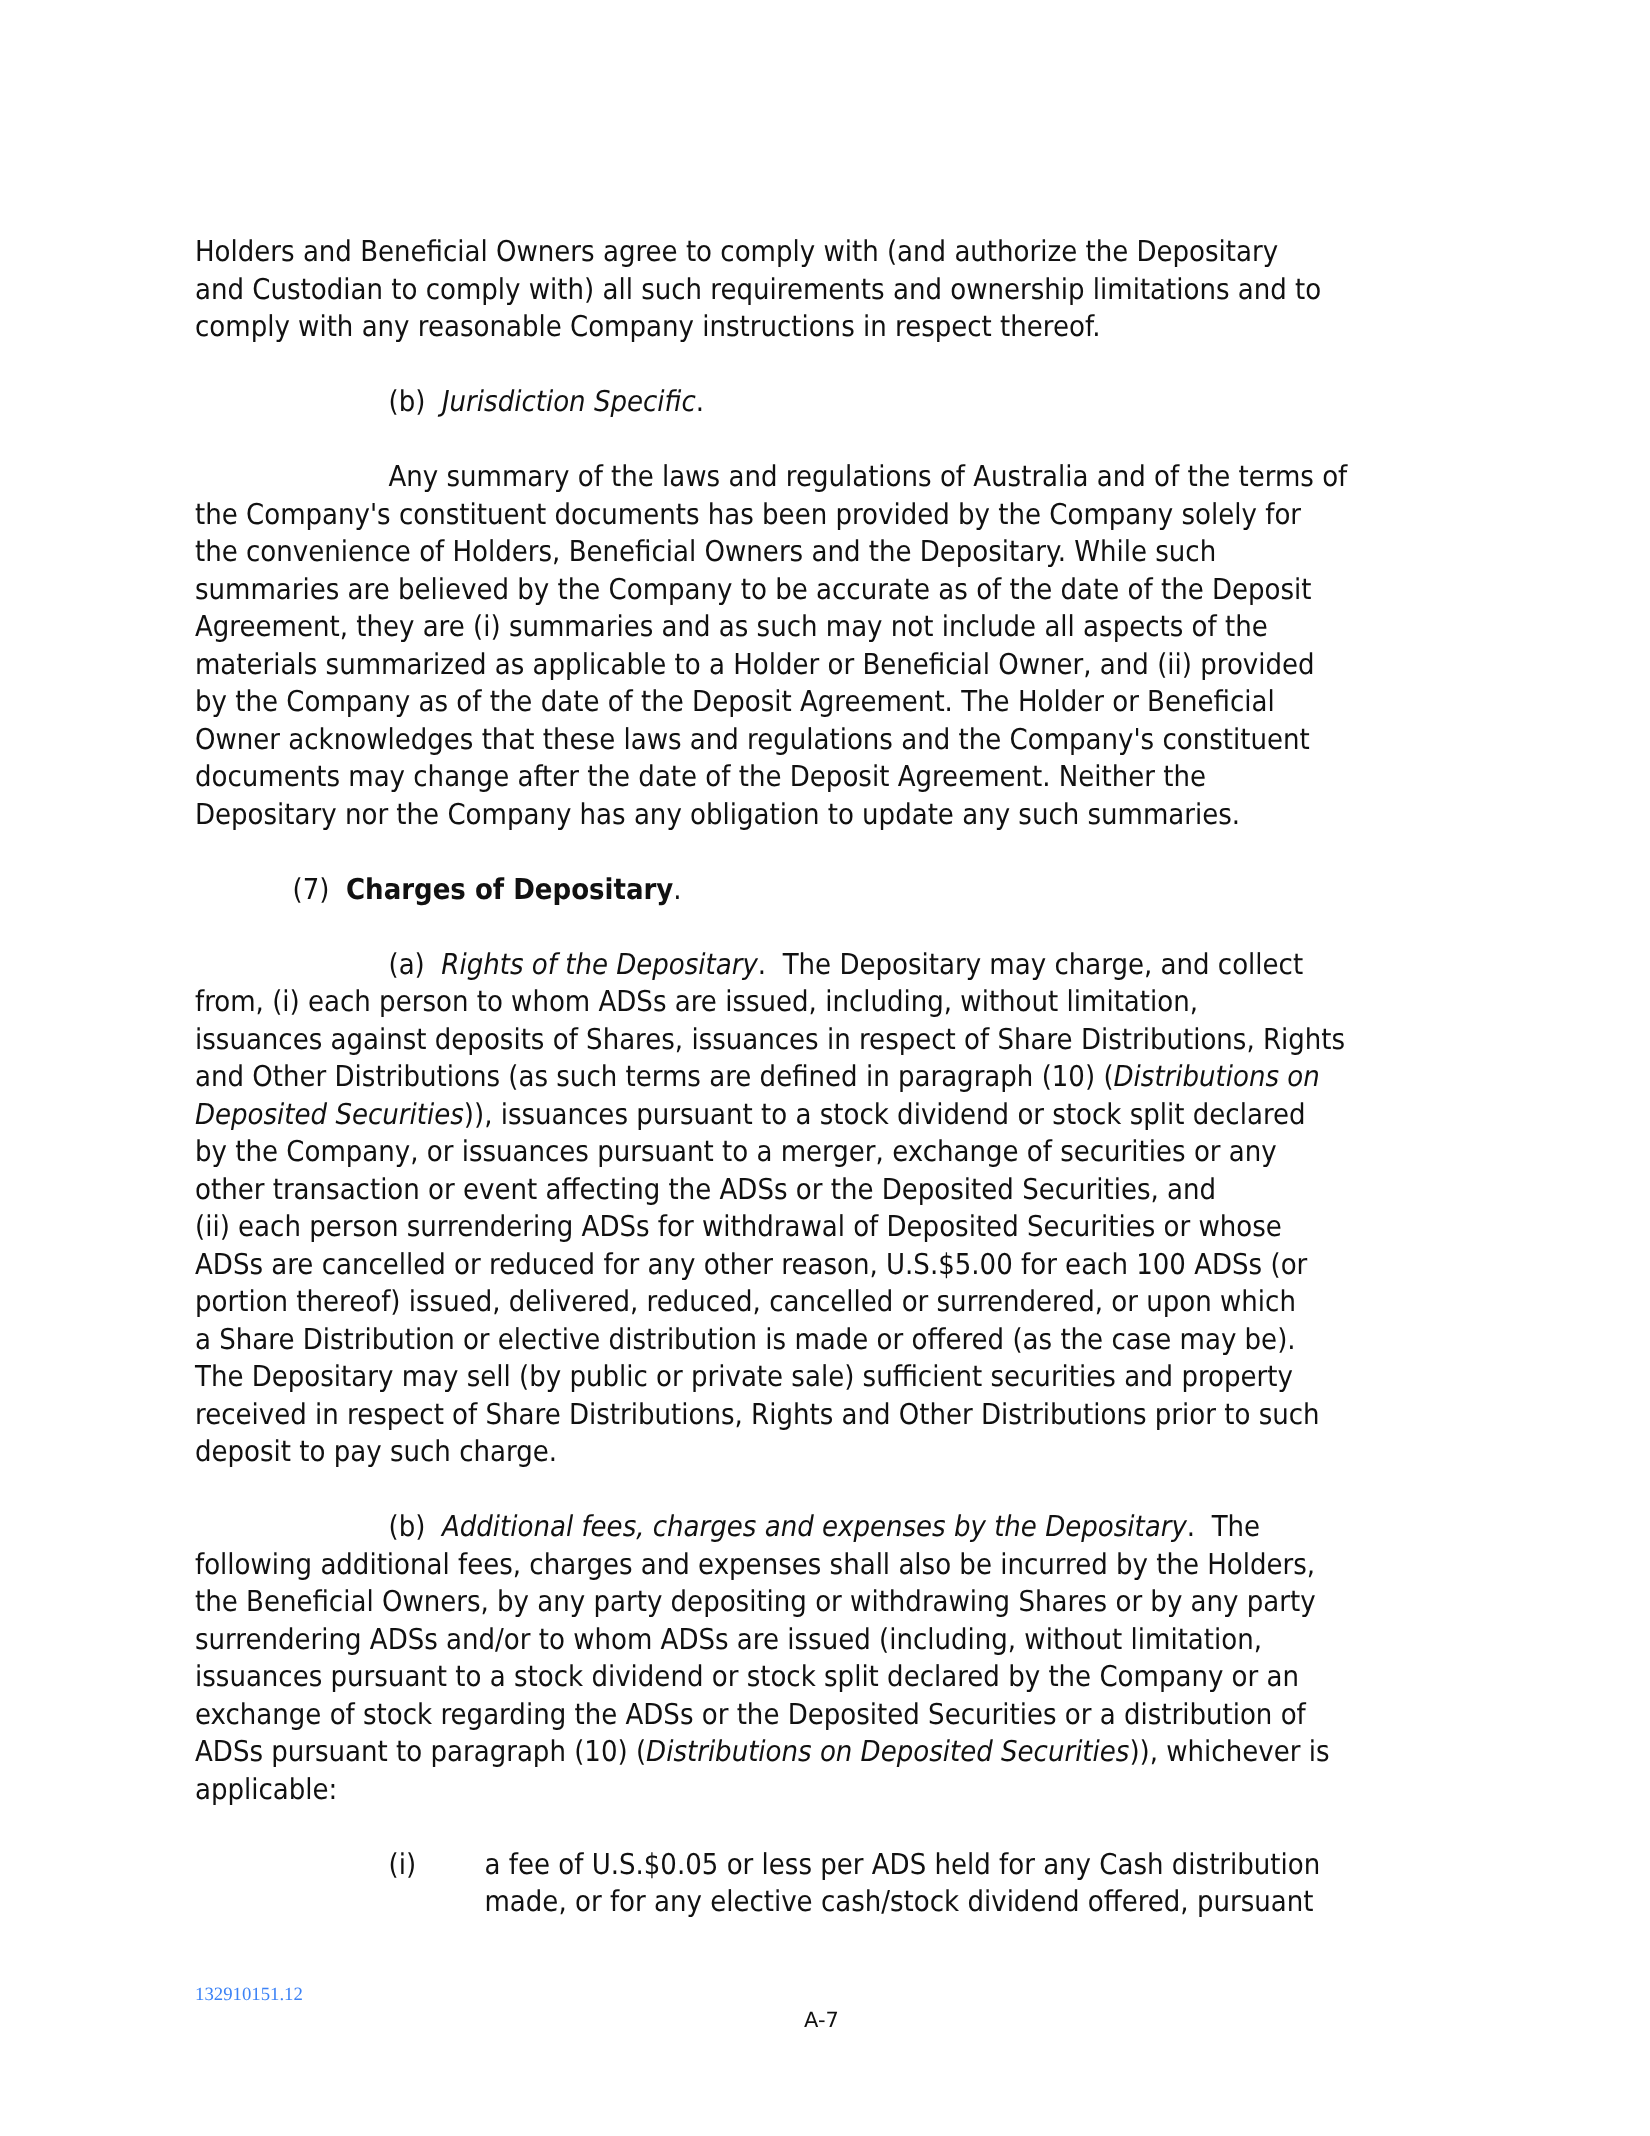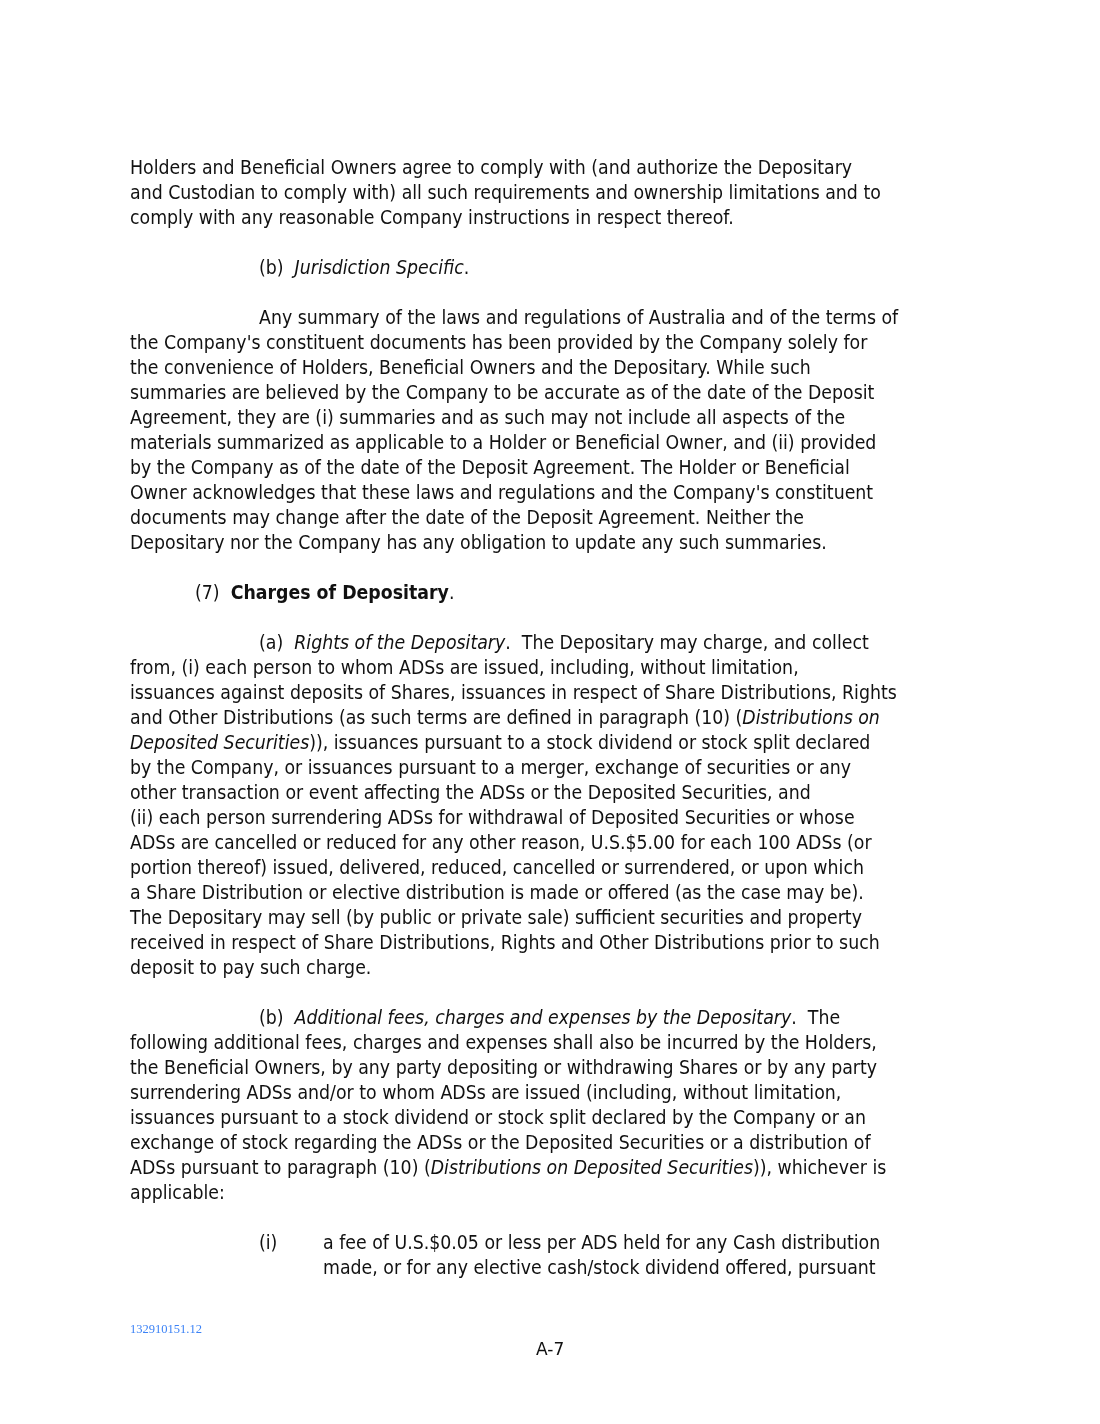--- a/index.html
+++ b/index.html
@@ -19,21 +19,21 @@
       transform-origin: left top;
       transform: scaleX(0.905);
     }
     .ind1 { left: 259px; }
     .ind7 { left: 195px; }
     .ind-li { left: 323px; }
     em { font-style: italic; }
     b { font-weight: bold; }
     .pagenum {
       position: absolute; left: 536px; top: 1339px;
-      font-family: "DejaVu Sans", sans-serif; font-size: 17px; color: #111;
+      font-family: "DejaVu Sans", sans-serif; font-size: 14px; color: #111;
     }
     .docid {
       position: absolute; left: 130px; top: 1282px;
       font-family: "Liberation Serif", serif; font-size: 12.5px; color: #3b82f6; margin-top: 40px;
     }
   </style>
 </head>
 <body>
 
 <div class="page">

